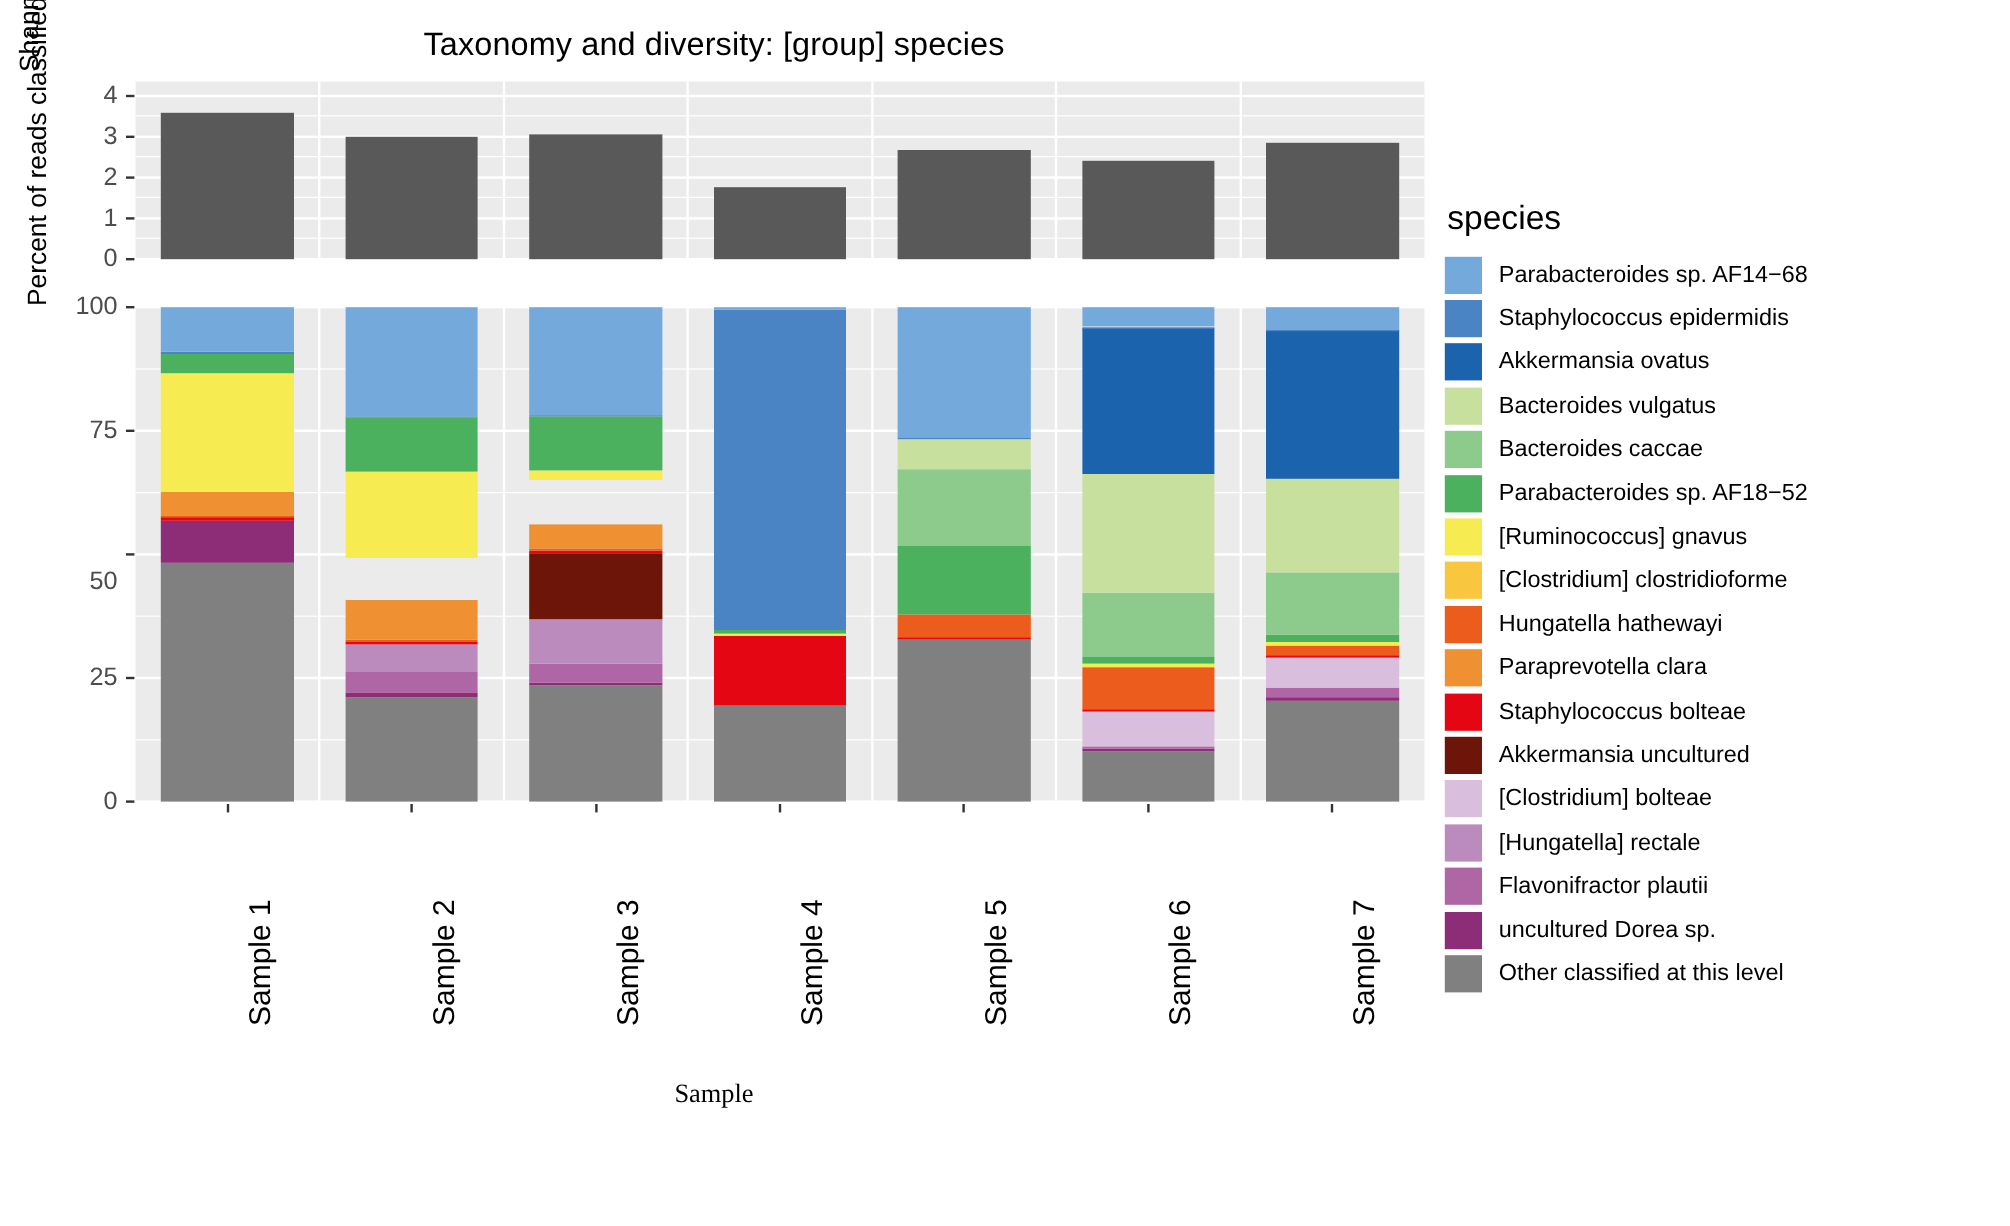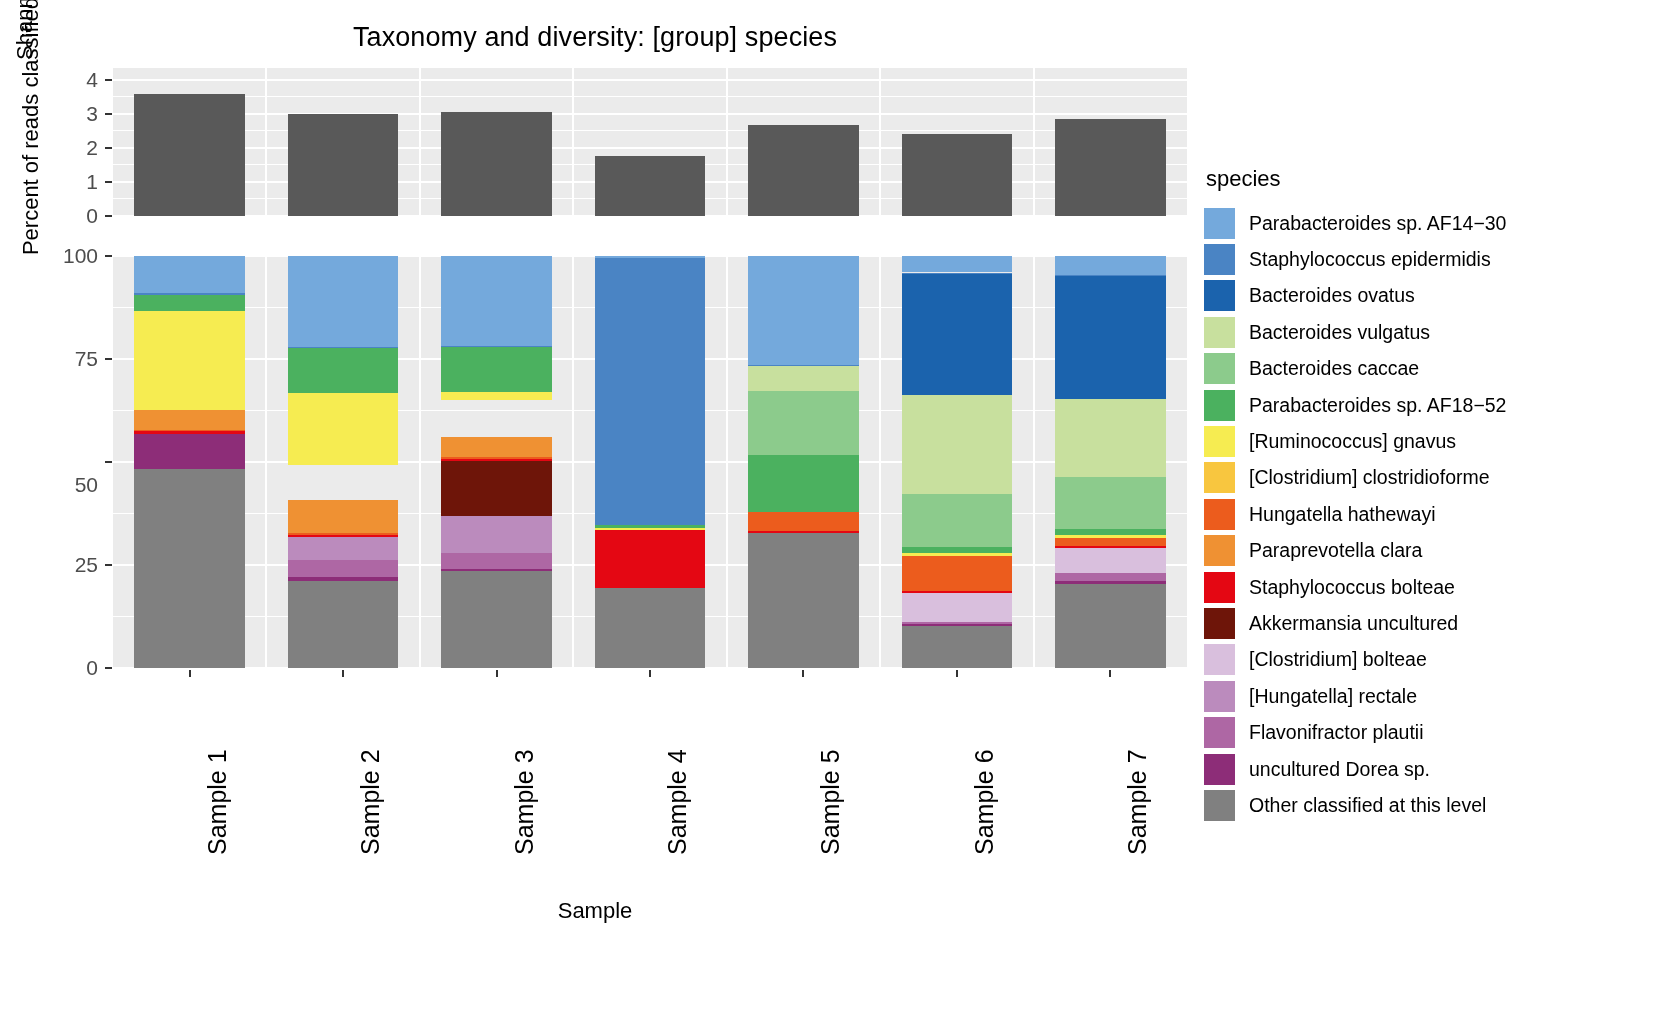--- a/index.html
+++ b/index.html
@@ -37,21 +37,21 @@
     width:400px;height:24px;
     transform:rotate(-90deg);
     transform-origin:0 0;
     font-size:22px;color:#000;
     text-align:center;
     white-space:nowrap;
   }
   .xtitle{
     position:absolute;
     left:0;top:898px;width:1190px;
-    text-align:center;font-size:22px;color:#000;
+    text-align:center;font-size:22px;color:#000;font-family:Liberation Serif, serif;
   }
 
   
   .panel{
     position:absolute;
     background:#ebebeb;
   }
   #panel-shannon{left:113px;top:68px;width:1074px;height:148px;}
   #panel-stack{left:113px;top:256px;width:1074px;height:412px;}
 
@@ -80,21 +80,21 @@
   .xlabel{
     position:absolute;
     font-size:25px;color:#000;
     white-space:nowrap;
     transform-origin:0 0;
     transform:rotate(-90deg);
   }
 
   
   #legend{position:absolute;left:1204px;top:166px;width:460px;}
-  .legend-title{font-size:22px;color:#000;margin:0 0 13px 2px;}
+  .legend-title{font-size:28px;color:#000;margin:0 0 13px 2px;}
   .legend-item{
     display:flex;align-items:center;
     height:36.4px;
   }
   .legend-key{
     width:31px;height:31px;flex:0 0 31px;
   }
   .legend-label{
     margin-left:14px;
     font-size:19.5px;color:#000;
@@ -279,29 +279,29 @@
       <div class="xlabel" style="left: 816.429px; top: 855px;">Sample 5</div>
       <div class="xlabel" style="left: 969.857px; top: 855px;">Sample 6</div>
       <div class="xlabel" style="left: 1123.29px; top: 855px;">Sample 7</div>
     </div>
 
   <div id="legend">
     <div class="legend-title">species</div>
     <div id="legend-items">
         <div class="legend-item">
           <span class="legend-key" style="background: rgb(116, 169, 220);"></span>
-          <span class="legend-label">Parabacteroides sp. AF14−30</span>
+          <span class="legend-label">Parabacteroides sp. AF14−68</span>
         </div>
         <div class="legend-item">
           <span class="legend-key" style="background: rgb(74, 132, 196);"></span>
           <span class="legend-label">Staphylococcus epidermidis</span>
         </div>
         <div class="legend-item">
           <span class="legend-key" style="background: rgb(27, 99, 173);"></span>
-          <span class="legend-label">Bacteroides ovatus</span>
+          <span class="legend-label">Akkermansia ovatus</span>
         </div>
         <div class="legend-item">
           <span class="legend-key" style="background: rgb(200, 224, 158);"></span>
           <span class="legend-label">Bacteroides vulgatus</span>
         </div>
         <div class="legend-item">
           <span class="legend-key" style="background: rgb(140, 203, 140);"></span>
           <span class="legend-label">Bacteroides caccae</span>
         </div>
         <div class="legend-item">

